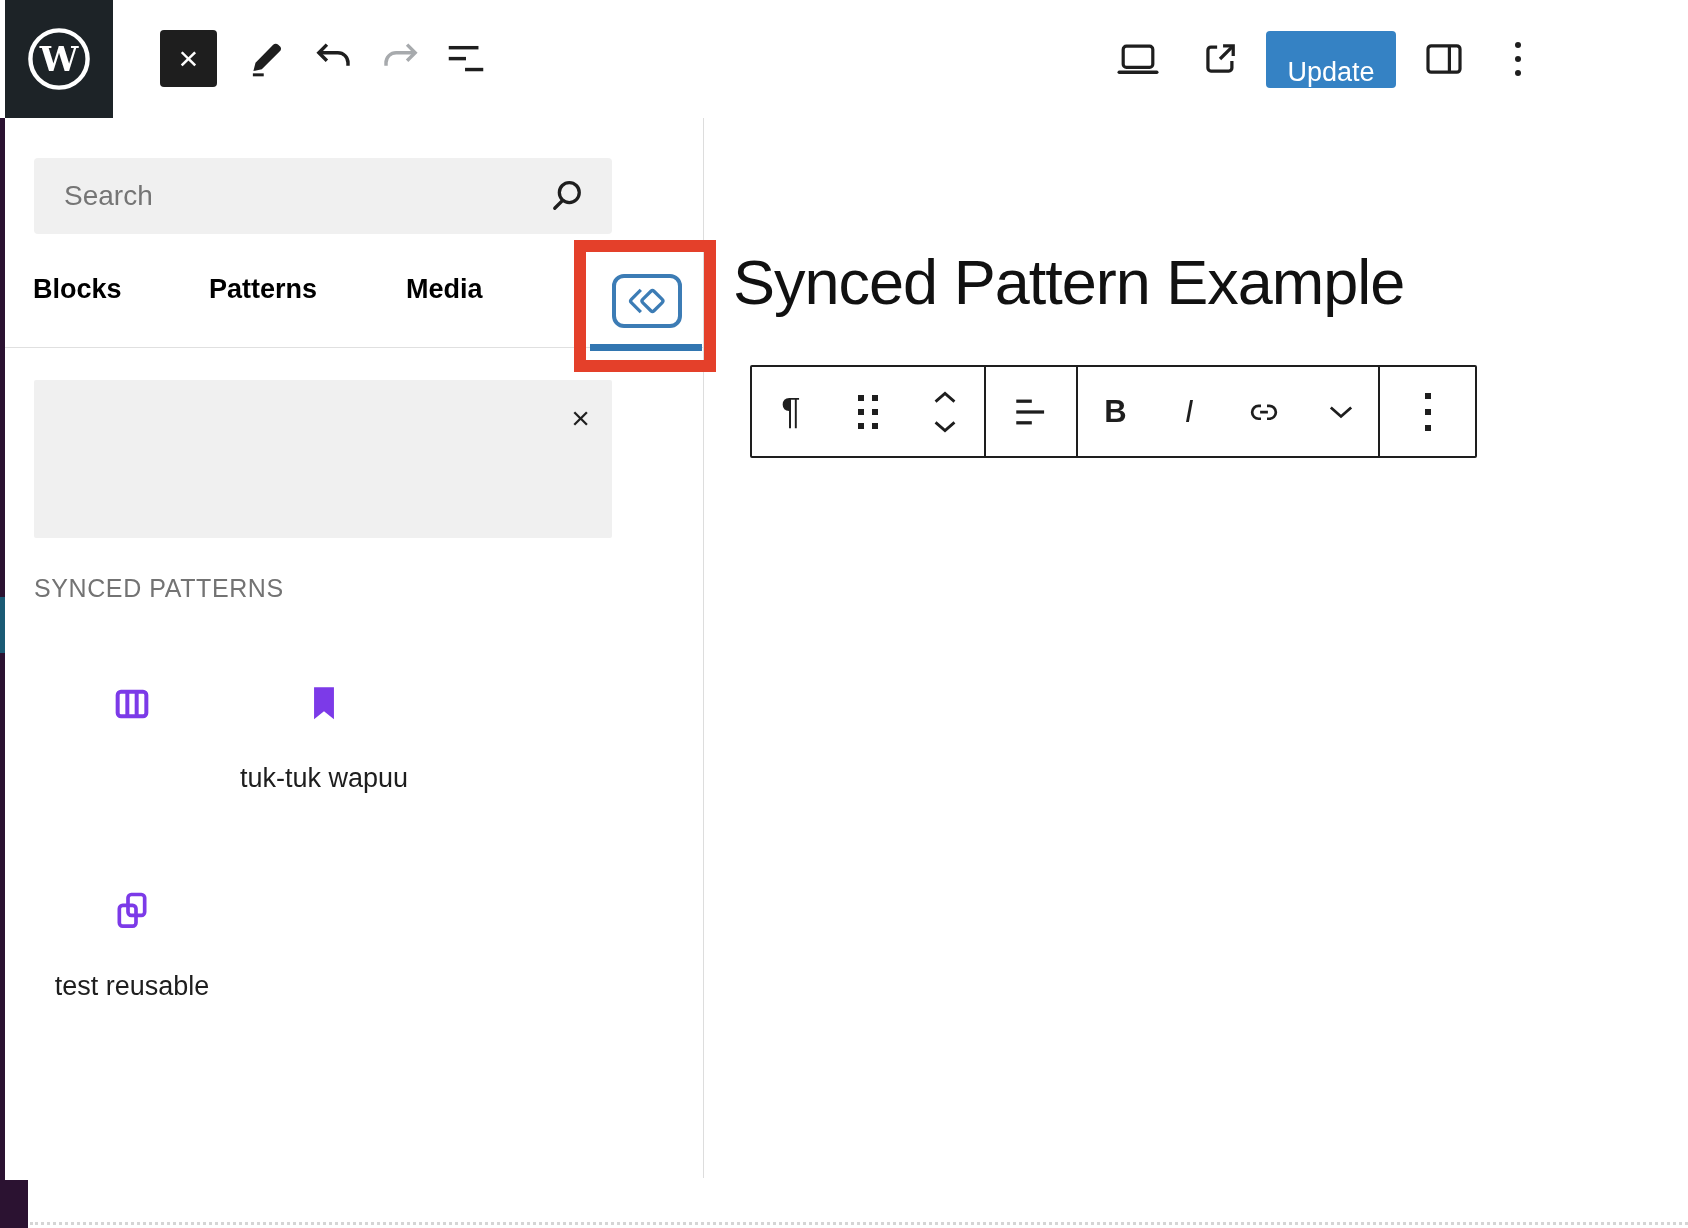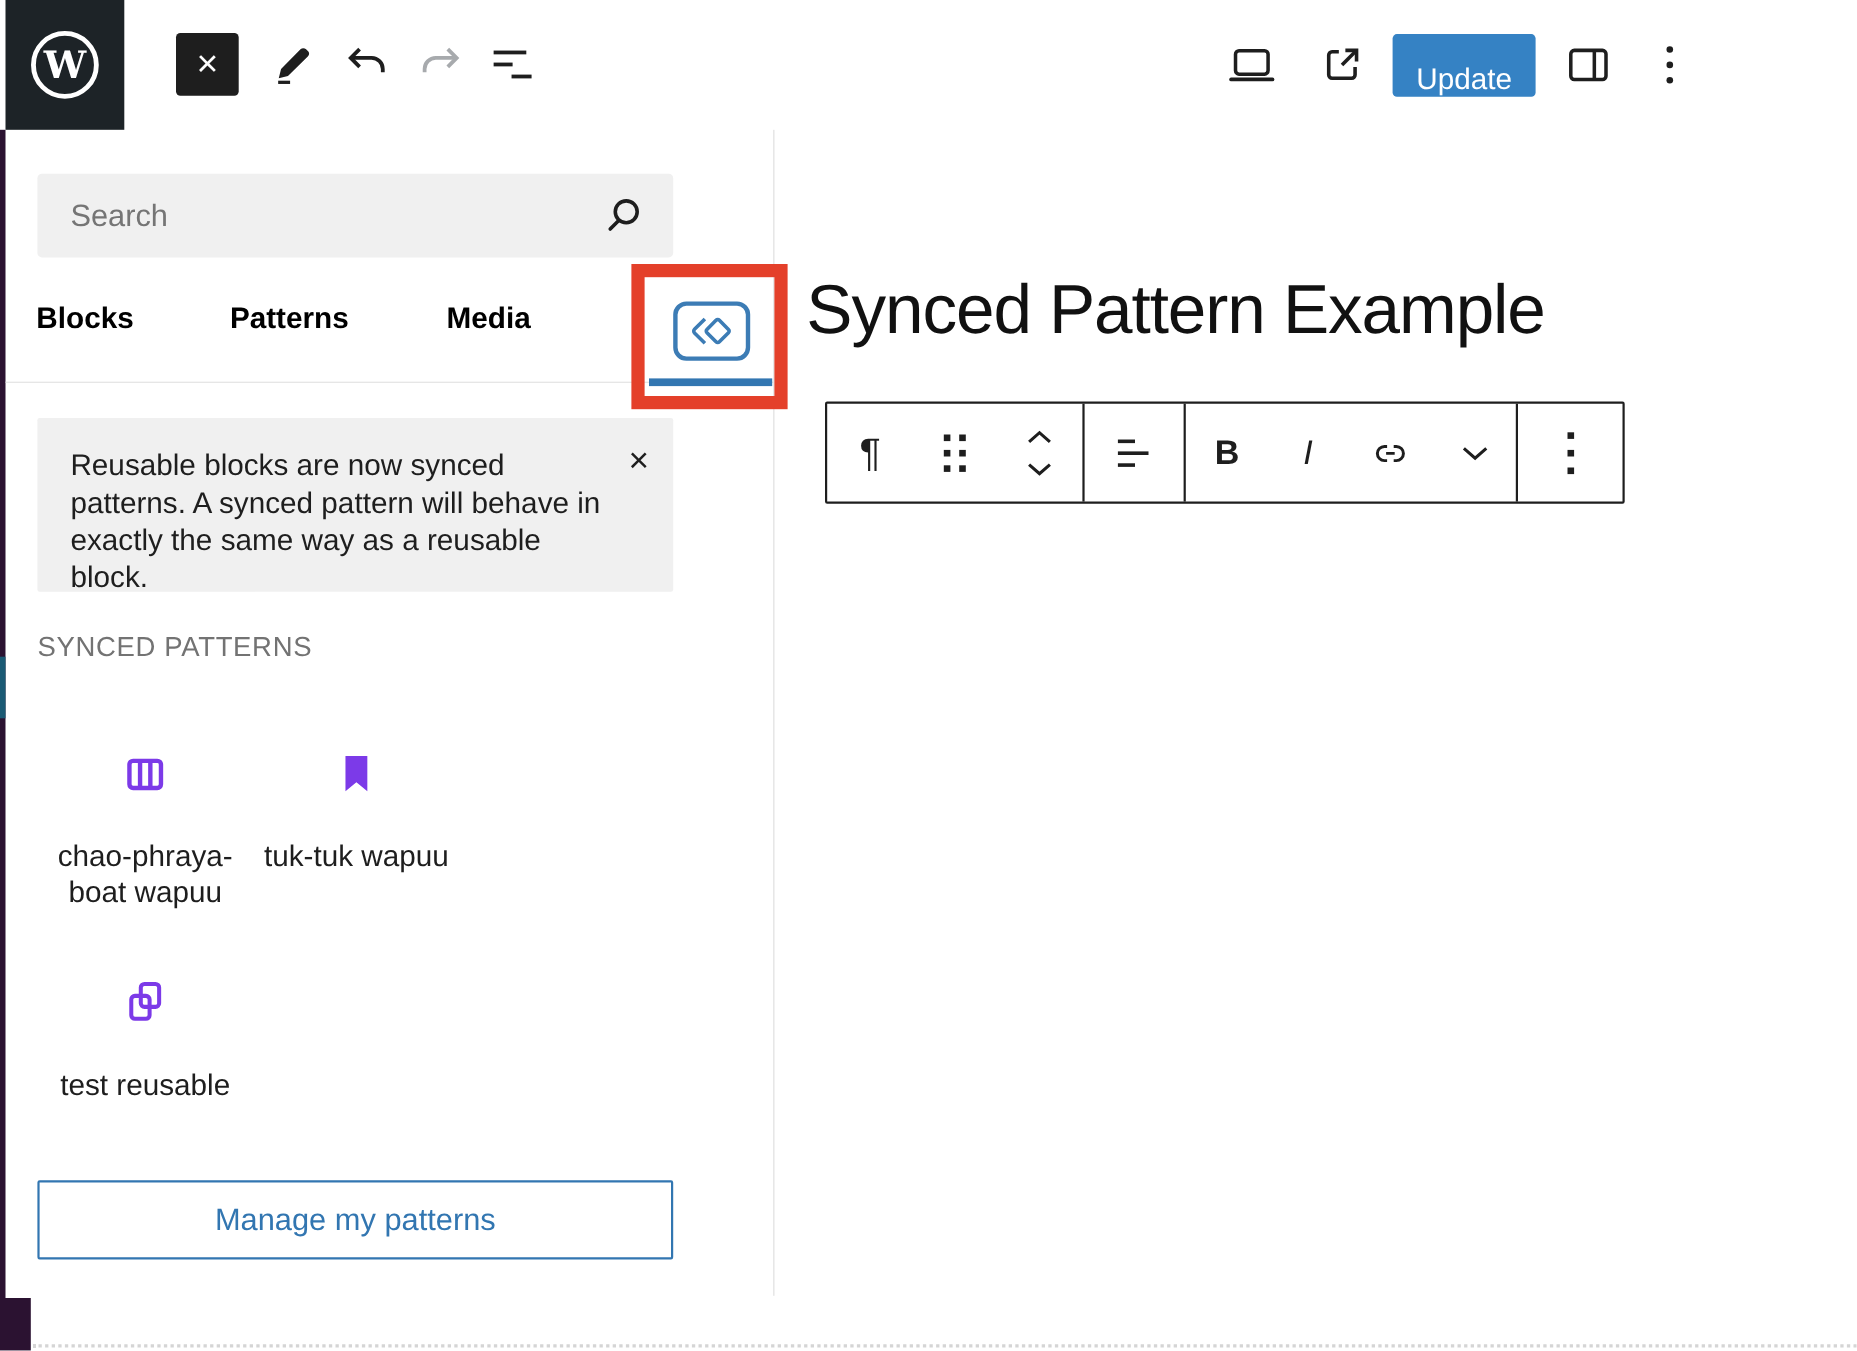--- a/index.html
+++ b/index.html
@@ -155,37 +155,35 @@
       <g fill="none" stroke="#3c7cb5" stroke-width="1.8" stroke-linejoin="round">
         <rect x="10.6" y="6.6" width="8.8" height="8.8" rx="1.2" transform="rotate(45 15 11)"></rect>
         <path d="M8.6 4.9 3.4 10.1c-.5.5-.5 1.3 0 1.8l5.2 5.2"></path>
       </g>
     </svg>
   </div>
 
   <div class="abs red-box"></div>
 
   <div class="abs notice">
-    <div class="notice-text">Reusable blocks are now synced patterns. A synced pattern will behave in exactly the same way as a reusable block.</div>
     <div class="notice-close">
       <span>×</span>
     </div>
   </div>
 
   <div class="abs section-title">SYNCED PATTERNS</div>
 
   <div class="abs pattern-item" style="left:36px;top:684px;">
     <div class="pattern-icon">
       <svg width="40" height="34" viewBox="0 0 24 20">
         <rect x="3.4" y="2.6" width="17.2" height="14.8" rx="2" fill="none" stroke="#7c3ae8" stroke-width="2.4"></rect>
         <line x1="9.2" y1="2.6" x2="9.2" y2="17.4" stroke="#7c3ae8" stroke-width="2.4"></line>
         <line x1="14.8" y1="2.6" x2="14.8" y2="17.4" stroke="#7c3ae8" stroke-width="2.4"></line>
       </svg>
     </div>
-    <div class="pattern-label">chao-phraya-boat wapuu</div>
   </div>
   <div class="abs pattern-item" style="left:228px;top:684px;">
     <div class="pattern-icon">
       <svg width="30" height="38" viewBox="0 0 20 26">
         <path d="M3.2 1.5h13.6v22l-6.8-5.6-6.8 5.6Z" fill="#7c3ae8"></path>
       </svg>
     </div>
     <div class="pattern-label">tuk-tuk wapuu</div>
   </div>
 
@@ -194,23 +192,20 @@
       <svg width="40" height="42" viewBox="0 0 24 25">
         <g fill="none" stroke="#7c3ae8" stroke-width="2.2">
           <rect x="9.6" y="2" width="10" height="12.5" rx="2"></rect>
           <rect x="4.4" y="8.5" width="10" height="12.5" rx="2"></rect>
         </g>
       </svg>
     </div>
     <div class="pattern-label">test reusable</div>
   </div>
 
-  <div class="abs manage-btn">
-    <span>Manage my patterns</span>
-  </div>
 
   <div class="abs post-title">Synced Pattern Example</div>
 
   <div class="abs block-toolbar">
     <div class="bt-group">
       <div class="bt-btn" style="width:78px;">
         <span class="para-glyph">¶</span>
       </div>
       <div class="bt-btn" style="width:76px;">
         <span class="drag-grid">

